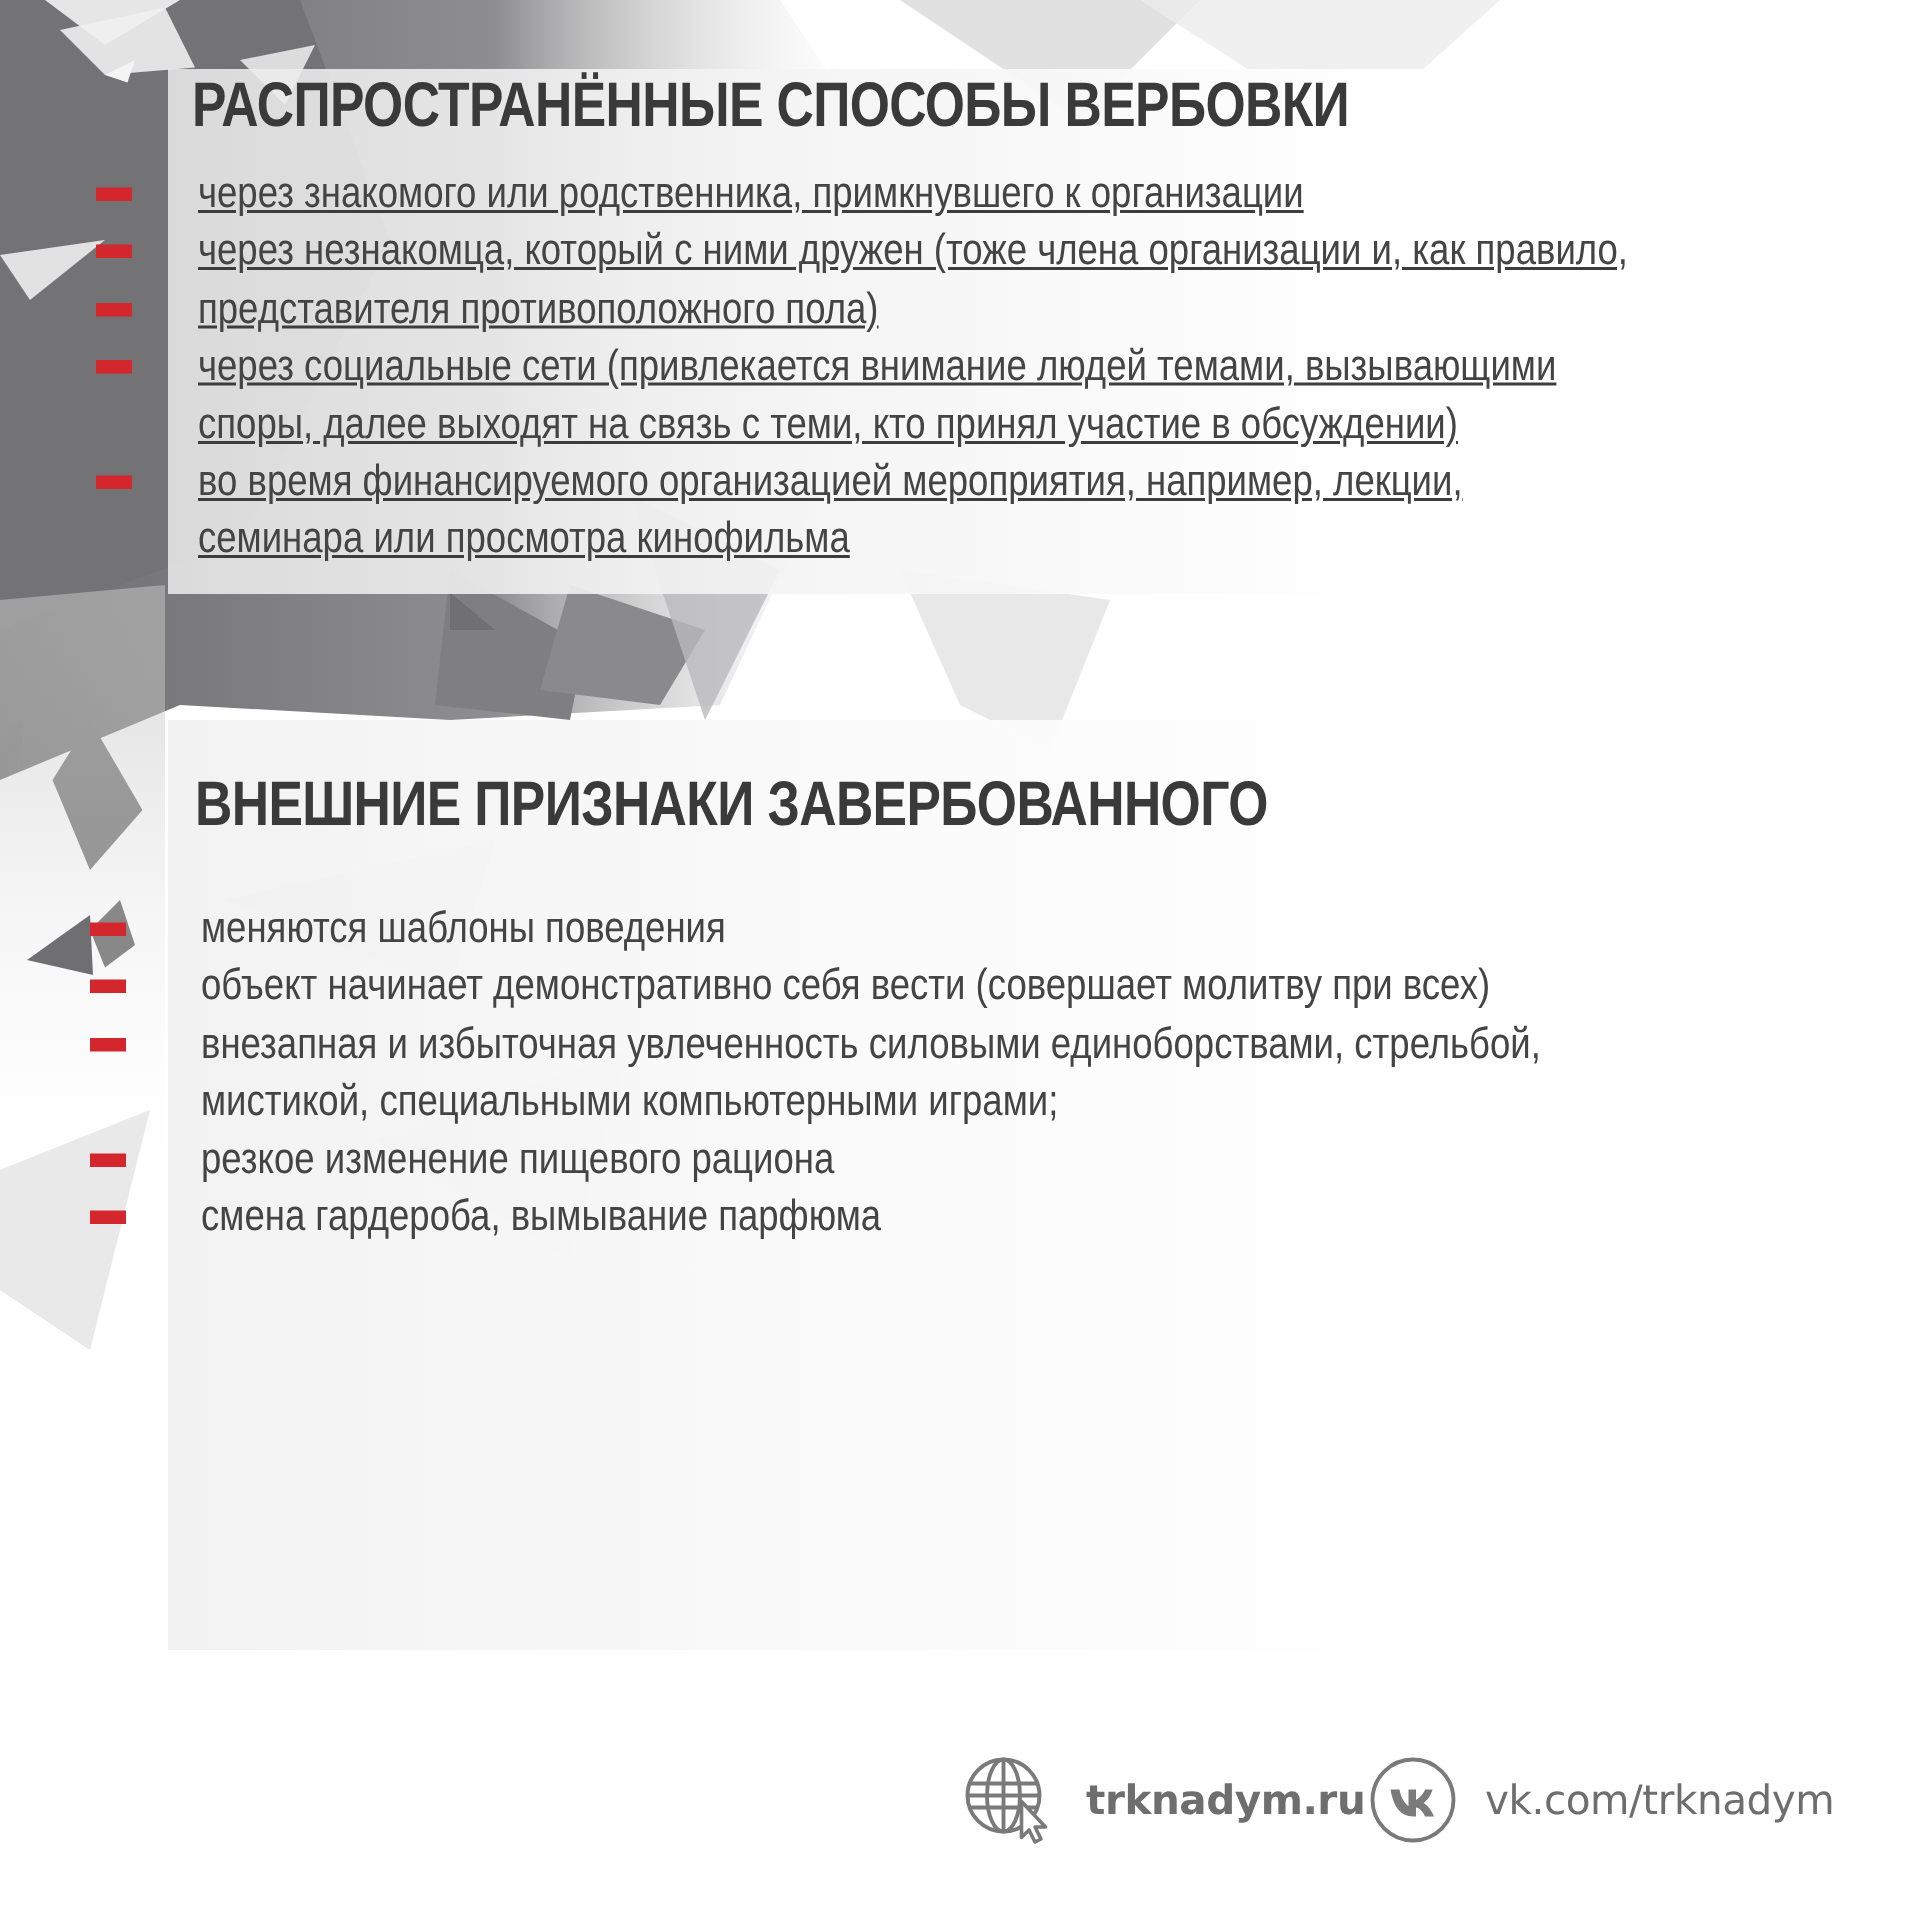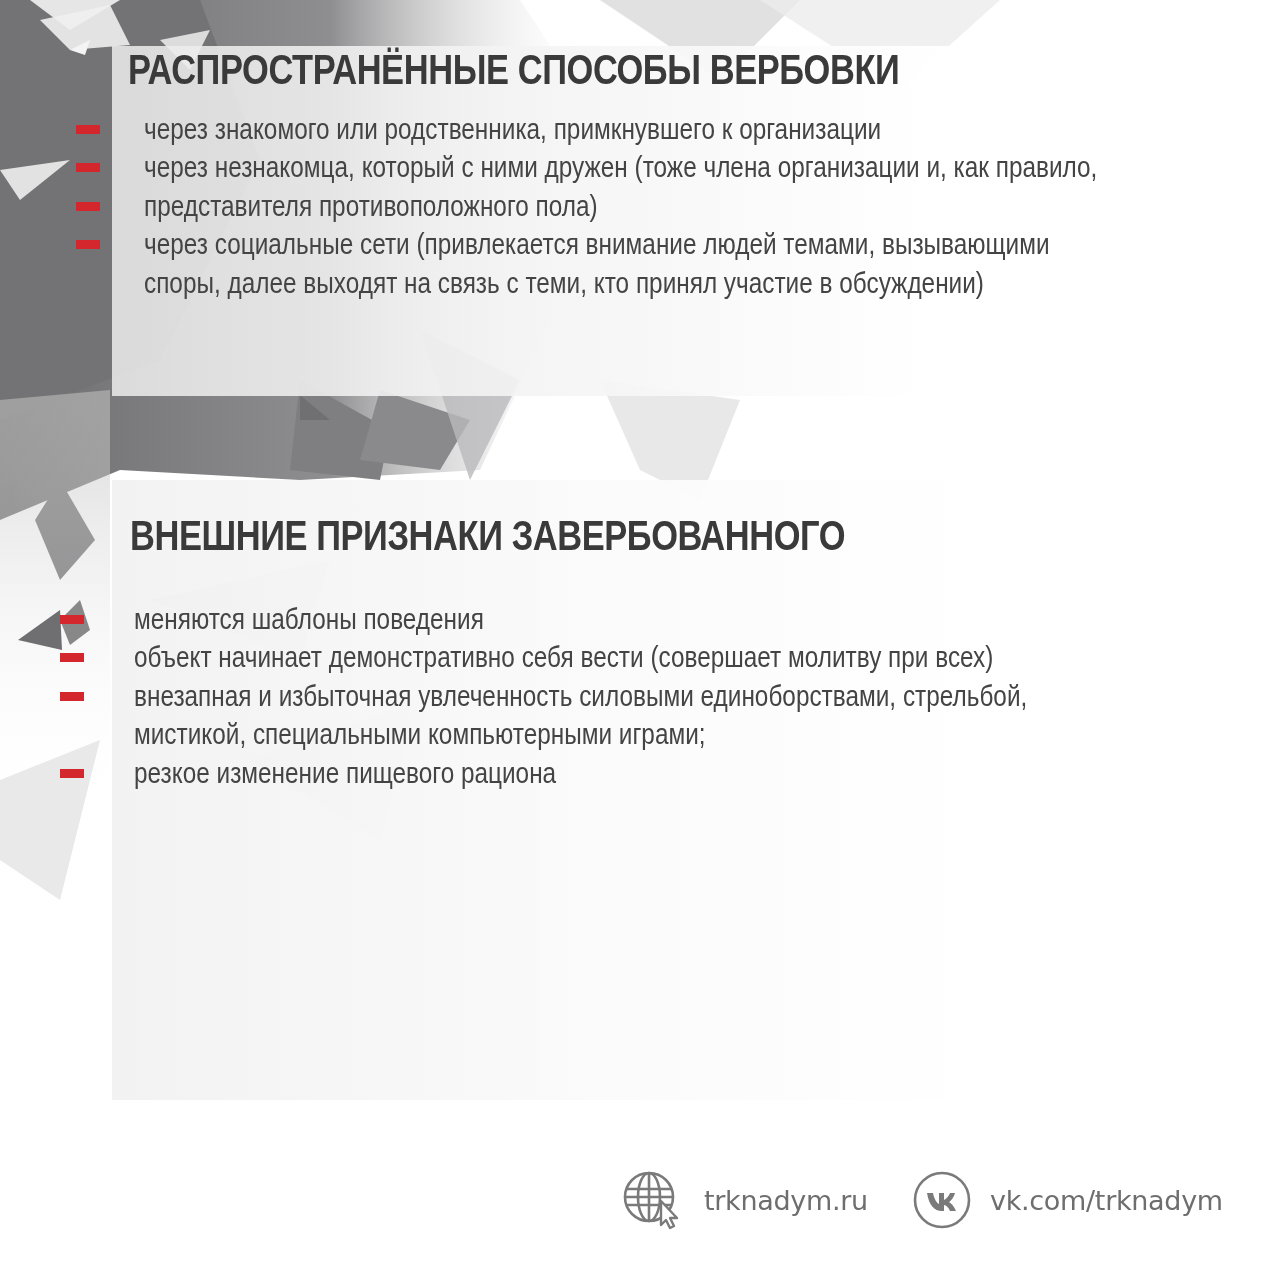--- a/index.html
+++ b/index.html
@@ -55,21 +55,21 @@
     .heading-1 { left: 128px; top: 46px; }
     .heading-2 { left: 130px; top: 512px; }
 
     .list {
       position: absolute;
       z-index: 2;
       list-style: none;
       margin: 0;
       padding: 0;
     }
-    .list-1 { left: 76px; top: 110px; width: 1200px; }
+    .list-1 { left: 64px; top: 110px; width: 1200px; text-decoration: underline; }
     .list-2 { left: 60px; top: 600px; width: 1200px; }
 
     .list li {
       position: relative;
       padding-left: 0;
     }
     .bullet {
       position: absolute;
       width: 24px;
       height: 9px;
@@ -100,21 +100,21 @@
       width: 1275px;
       height: 66px;
     }
     .footer-link {
       position: absolute;
       display: flex;
       align-items: center;
       text-decoration: none;
       color: #6f6f6f;
     }
-    .footer-link.site { left: 622px; top: 0; }
+    .footer-link.site { left: 642px; top: 0; font-weight: bold; }
     .footer-link.vk { left: 912px; top: 0; justify-content: space-between; }
     .footer-link svg { display: block; }
     .footer-text {
       font-family: "DejaVu Sans", sans-serif;
       font-size: 27px;
       color: #6e6e6e;
       margin-left: 22px;
       letter-spacing: -0.3px;
     }
     .footer-link.vk .footer-text { margin-left: 18px; }
@@ -177,20 +177,25 @@
   </li>
   <li>
     <span class="bullet"></span>
     <span class="item-text">представителя противоположного пола)</span>
   </li>
   <li>
     <span class="bullet"></span>
     <span class="item-text">через социальные сети (привлекается внимание людей темами, вызывающими
 споры, далее выходят на связь с теми, кто принял участие в обсуждении)</span>
   </li>
+  <li>
+    <span class="bullet"></span>
+    <span class="item-text">во время финансируемого организацией мероприятия, например, лекции,
+семинара или просмотра кинофильма</span>
+  </li>
 </ul>
 
 <h1 class="heading heading-2">ВНЕШНИЕ ПРИЗНАКИ ЗАВЕРБОВАННОГО</h1>
 
 <ul class="list list-2">
   <li>
     <span class="bullet"></span>
     <span class="item-text">меняются шаблоны поведения</span>
   </li>
   <li>
@@ -198,20 +203,24 @@
     <span class="item-text">объект начинает демонстративно себя вести (совершает молитву при всех)</span>
   </li>
   <li>
     <span class="bullet"></span>
     <span class="item-text">внезапная и избыточная увлеченность силовыми единоборствами, стрельбой,
 мистикой, специальными компьютерными играми;</span>
   </li>
   <li>
     <span class="bullet"></span>
     <span class="item-text">резкое изменение пищевого рациона</span>
+  </li>
+  <li>
+    <span class="bullet"></span>
+    <span class="item-text">смена гардероба, вымывание парфюма</span>
   </li>
 </ul>
 
 <div class="footer">
   <a class="footer-link site">
     <svg width="60" height="60" viewBox="0 0 60 60" xmlns="http://www.w3.org/2000/svg">
       <g fill="none" stroke="#7a7a7a" stroke-width="2.6">
         <circle cx="27" cy="27" r="24"></circle>
         <ellipse cx="27" cy="27" rx="11" ry="24"></ellipse>
         <line x1="27" y1="3" x2="27" y2="51"></line>

